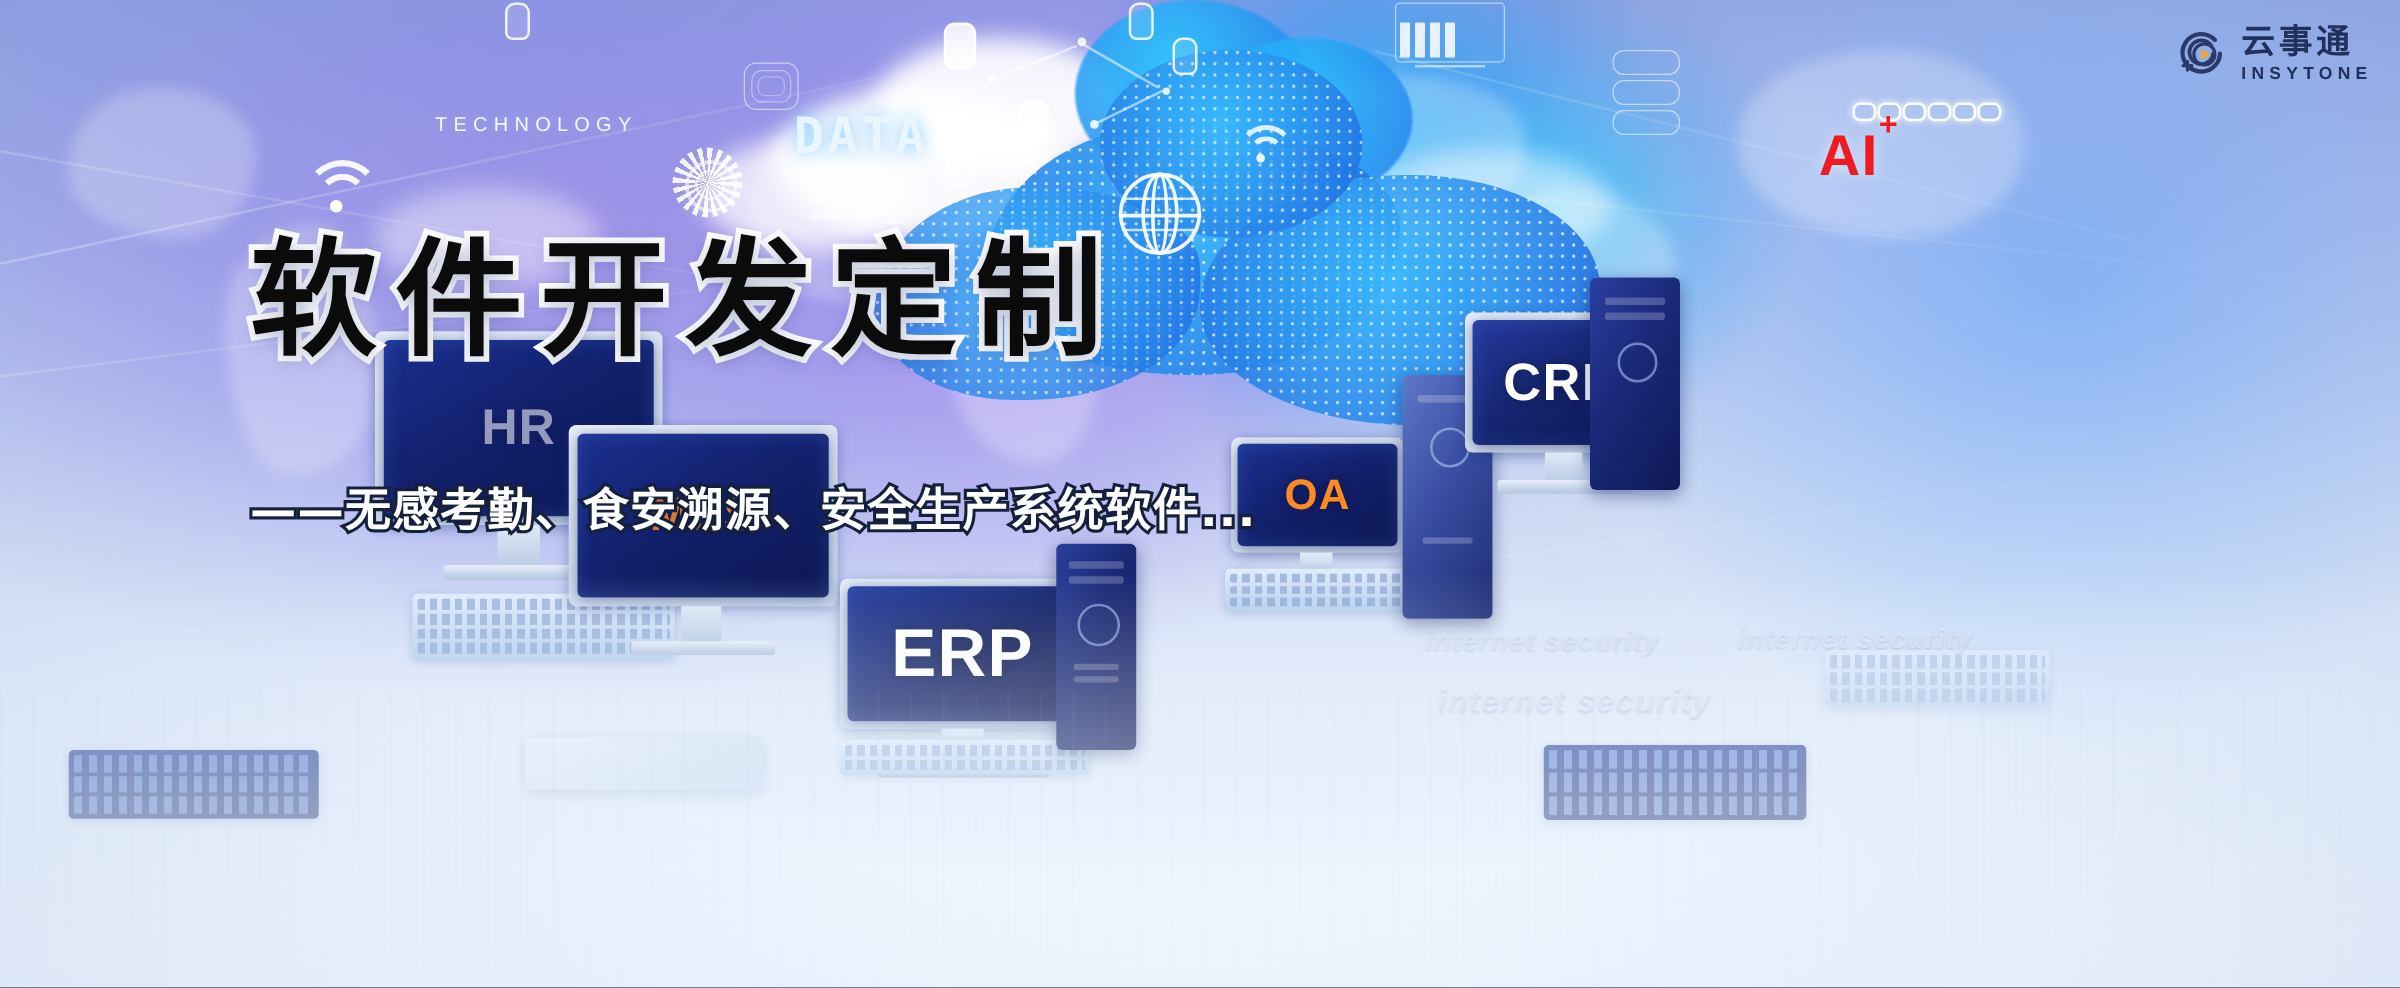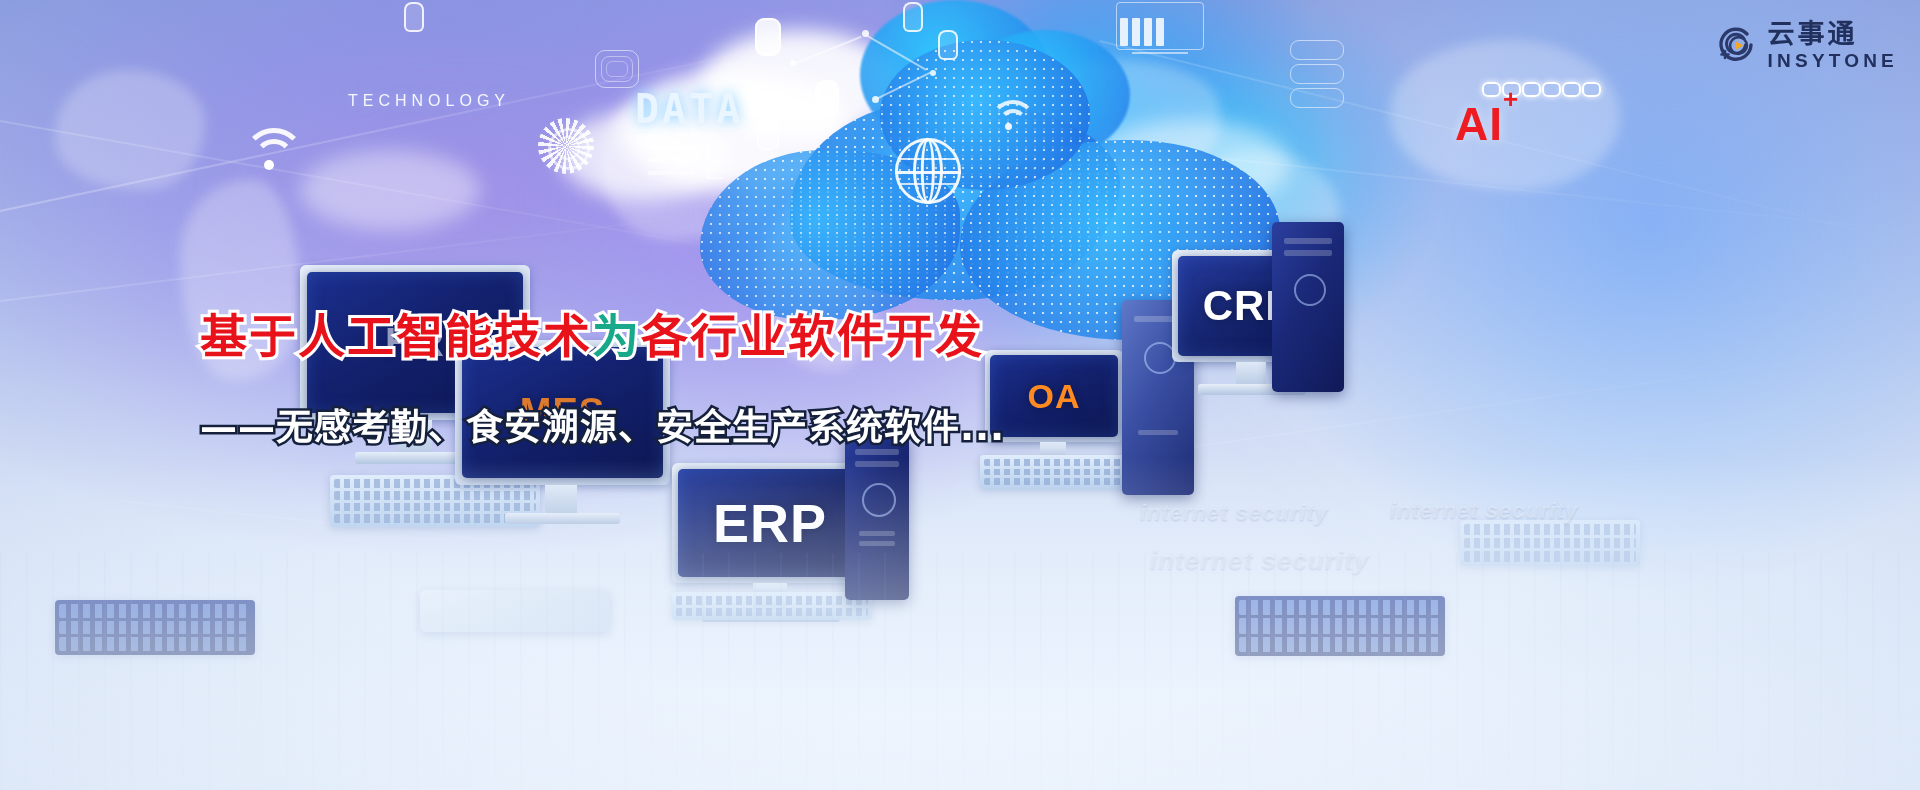--- a/index.html
+++ b/index.html
@@ -229,21 +229,20 @@
   .subtitle .hl{color:#18a98a;}
 
   .tagline{
     position:absolute;left:200px;top:390px;
     font-family:"DejaVu Sans","Liberation Sans",sans-serif;
     font-size:37px;line-height:1;font-weight:700;
     letter-spacing:1px;color:#ffffff;
     -webkit-text-stroke:5px #15213c;
     paint-order:stroke fill;
     white-space:nowrap;
-    margin-top:19px;
   }
 
   .cta{
     position:absolute;left:205px;top:539px;
     background:#e8161f;color:#ffffff;
     font-family:"DejaVu Sans","Liberation Sans",sans-serif;
     font-size:30px;font-weight:700;letter-spacing:3px;
     padding:10px 22px 12px 22px;
     border:none;cursor:pointer;
     box-shadow:0 3px 10px rgba(120,10,20,.30);
@@ -277,21 +276,21 @@
     position:absolute;right:22px;top:20px;
     display:flex;align-items:center;gap:10px;
   }
   .logo-mark{position:relative;width:44px;height:44px;flex:0 0 44px;}
   .logo-text{display:flex;flex-direction:column;line-height:1;}
   .logo-cn{
     font-family:"DejaVu Sans","Liberation Sans",sans-serif;
     font-size:27px;font-weight:700;letter-spacing:3px;color:#22305e;
   }
   .logo-en{
-    font-size:19px;letter-spacing:4.2px;color:#22305e;font-weight:700;
+    font-size:14px;letter-spacing:4.2px;color:#22305e;font-weight:700;
     margin-top:4px;
   }
 
   
   .grid-floor{
     position:absolute;left:0;right:0;bottom:0;height:30%;
     background:
       repeating-linear-gradient(to right, rgba(120,160,220,.10) 0 2px, rgba(255,255,255,0) 2px 26px);
     opacity:.6;
   }
@@ -546,22 +545,22 @@
     <div class="hud-line" style="left:707px;top:145px;width:2px;height:34px;"></div>
     <div class="hud-line" style="left:707px;top:145px;width:16px;height:2px;"></div>
     <div class="hud-line" style="left:707px;top:177px;width:16px;height:2px;"></div>
   </div>
 
   <div class="word-tech">TECHNOLOGY</div>
   <div class="word-data">DATA</div>
   <div class="word-ai"><span>AI</span><sup>+</sup></div>
 
   <div class="copy">
-
-    <div class="subtitle"><span>基于人工智能技术</span><span class="hl">为</span><span>各行业软件开发</span></div>
+    <div class="title">软件开发定制</div>
+
 
     <div class="tagline">——无感考勤、食安溯源、安全生产系统软件...</div>
 
   </div>
 
   <div class="logo">
     <div class="logo-mark">
       <svg width="44" height="44" viewBox="0 0 44 44" aria-hidden="true">
         <path d="M33 11 A15 15 0 1 0 37 22" fill="none" stroke="#2b3a6b" stroke-width="3.4" stroke-linecap="round"></path>
         <path d="M30 15.5 A9.5 9.5 0 1 0 31.5 22" fill="none" stroke="#2b3a6b" stroke-width="3" stroke-linecap="round"></path>

